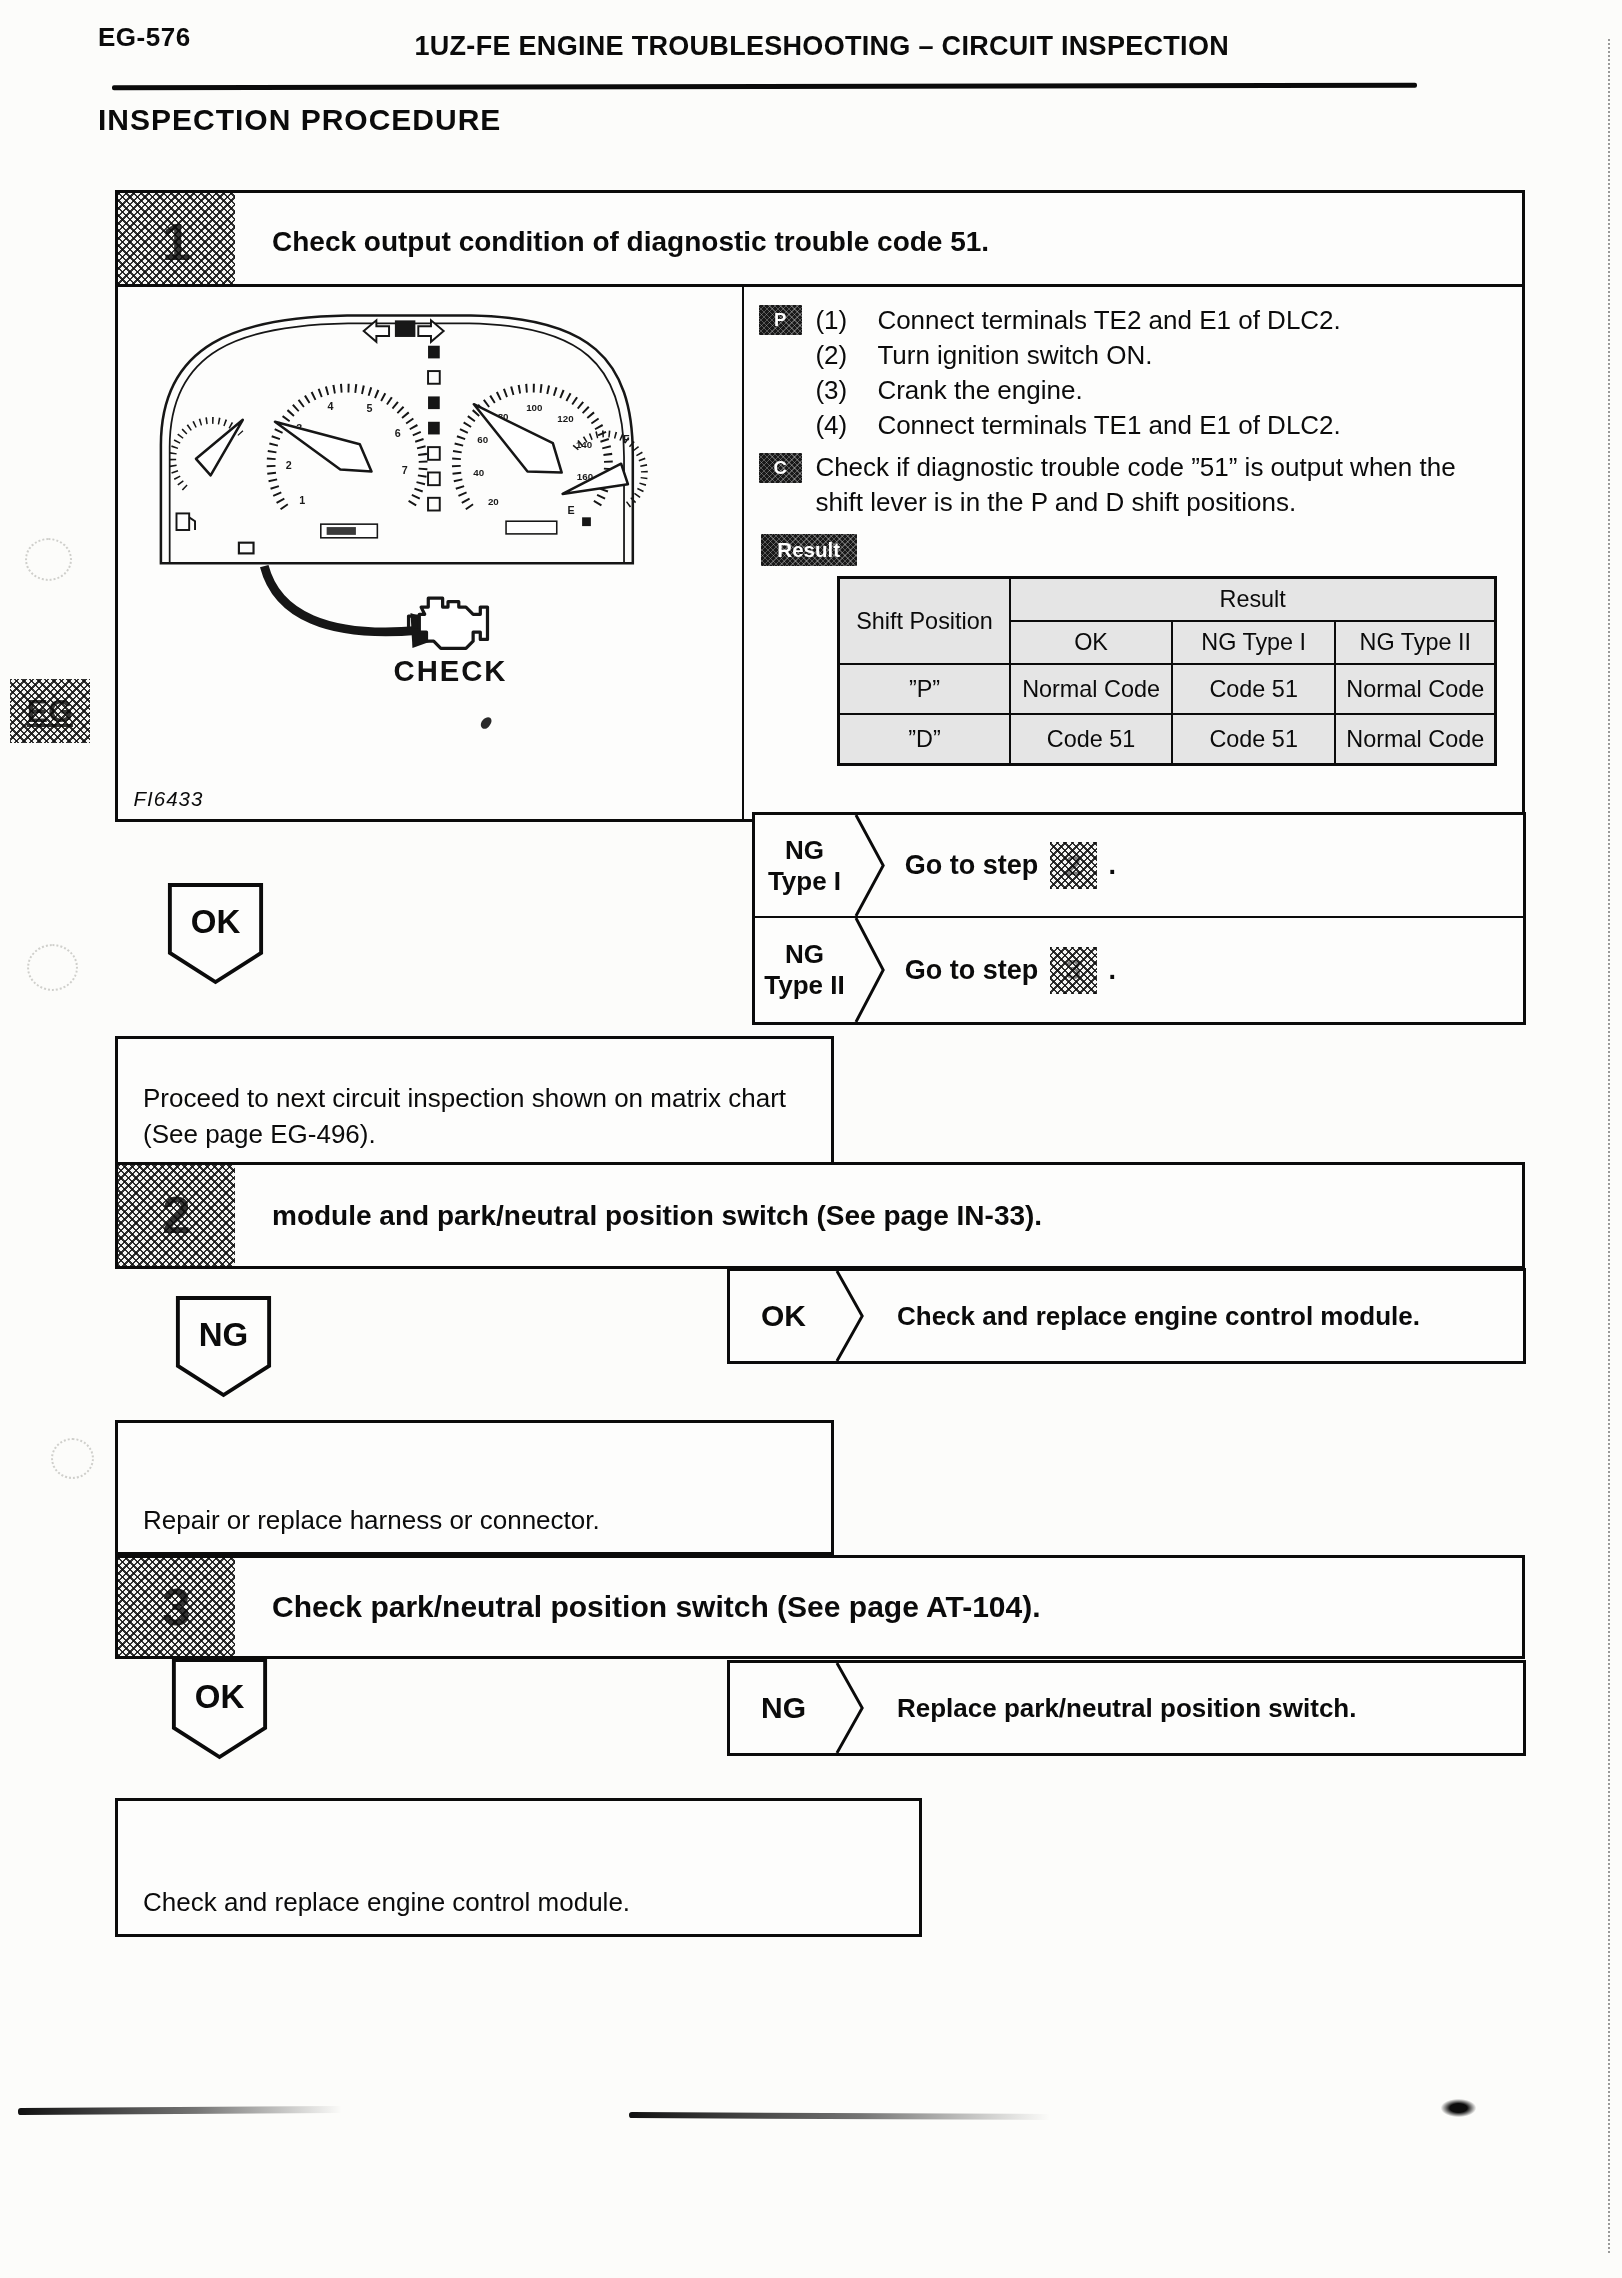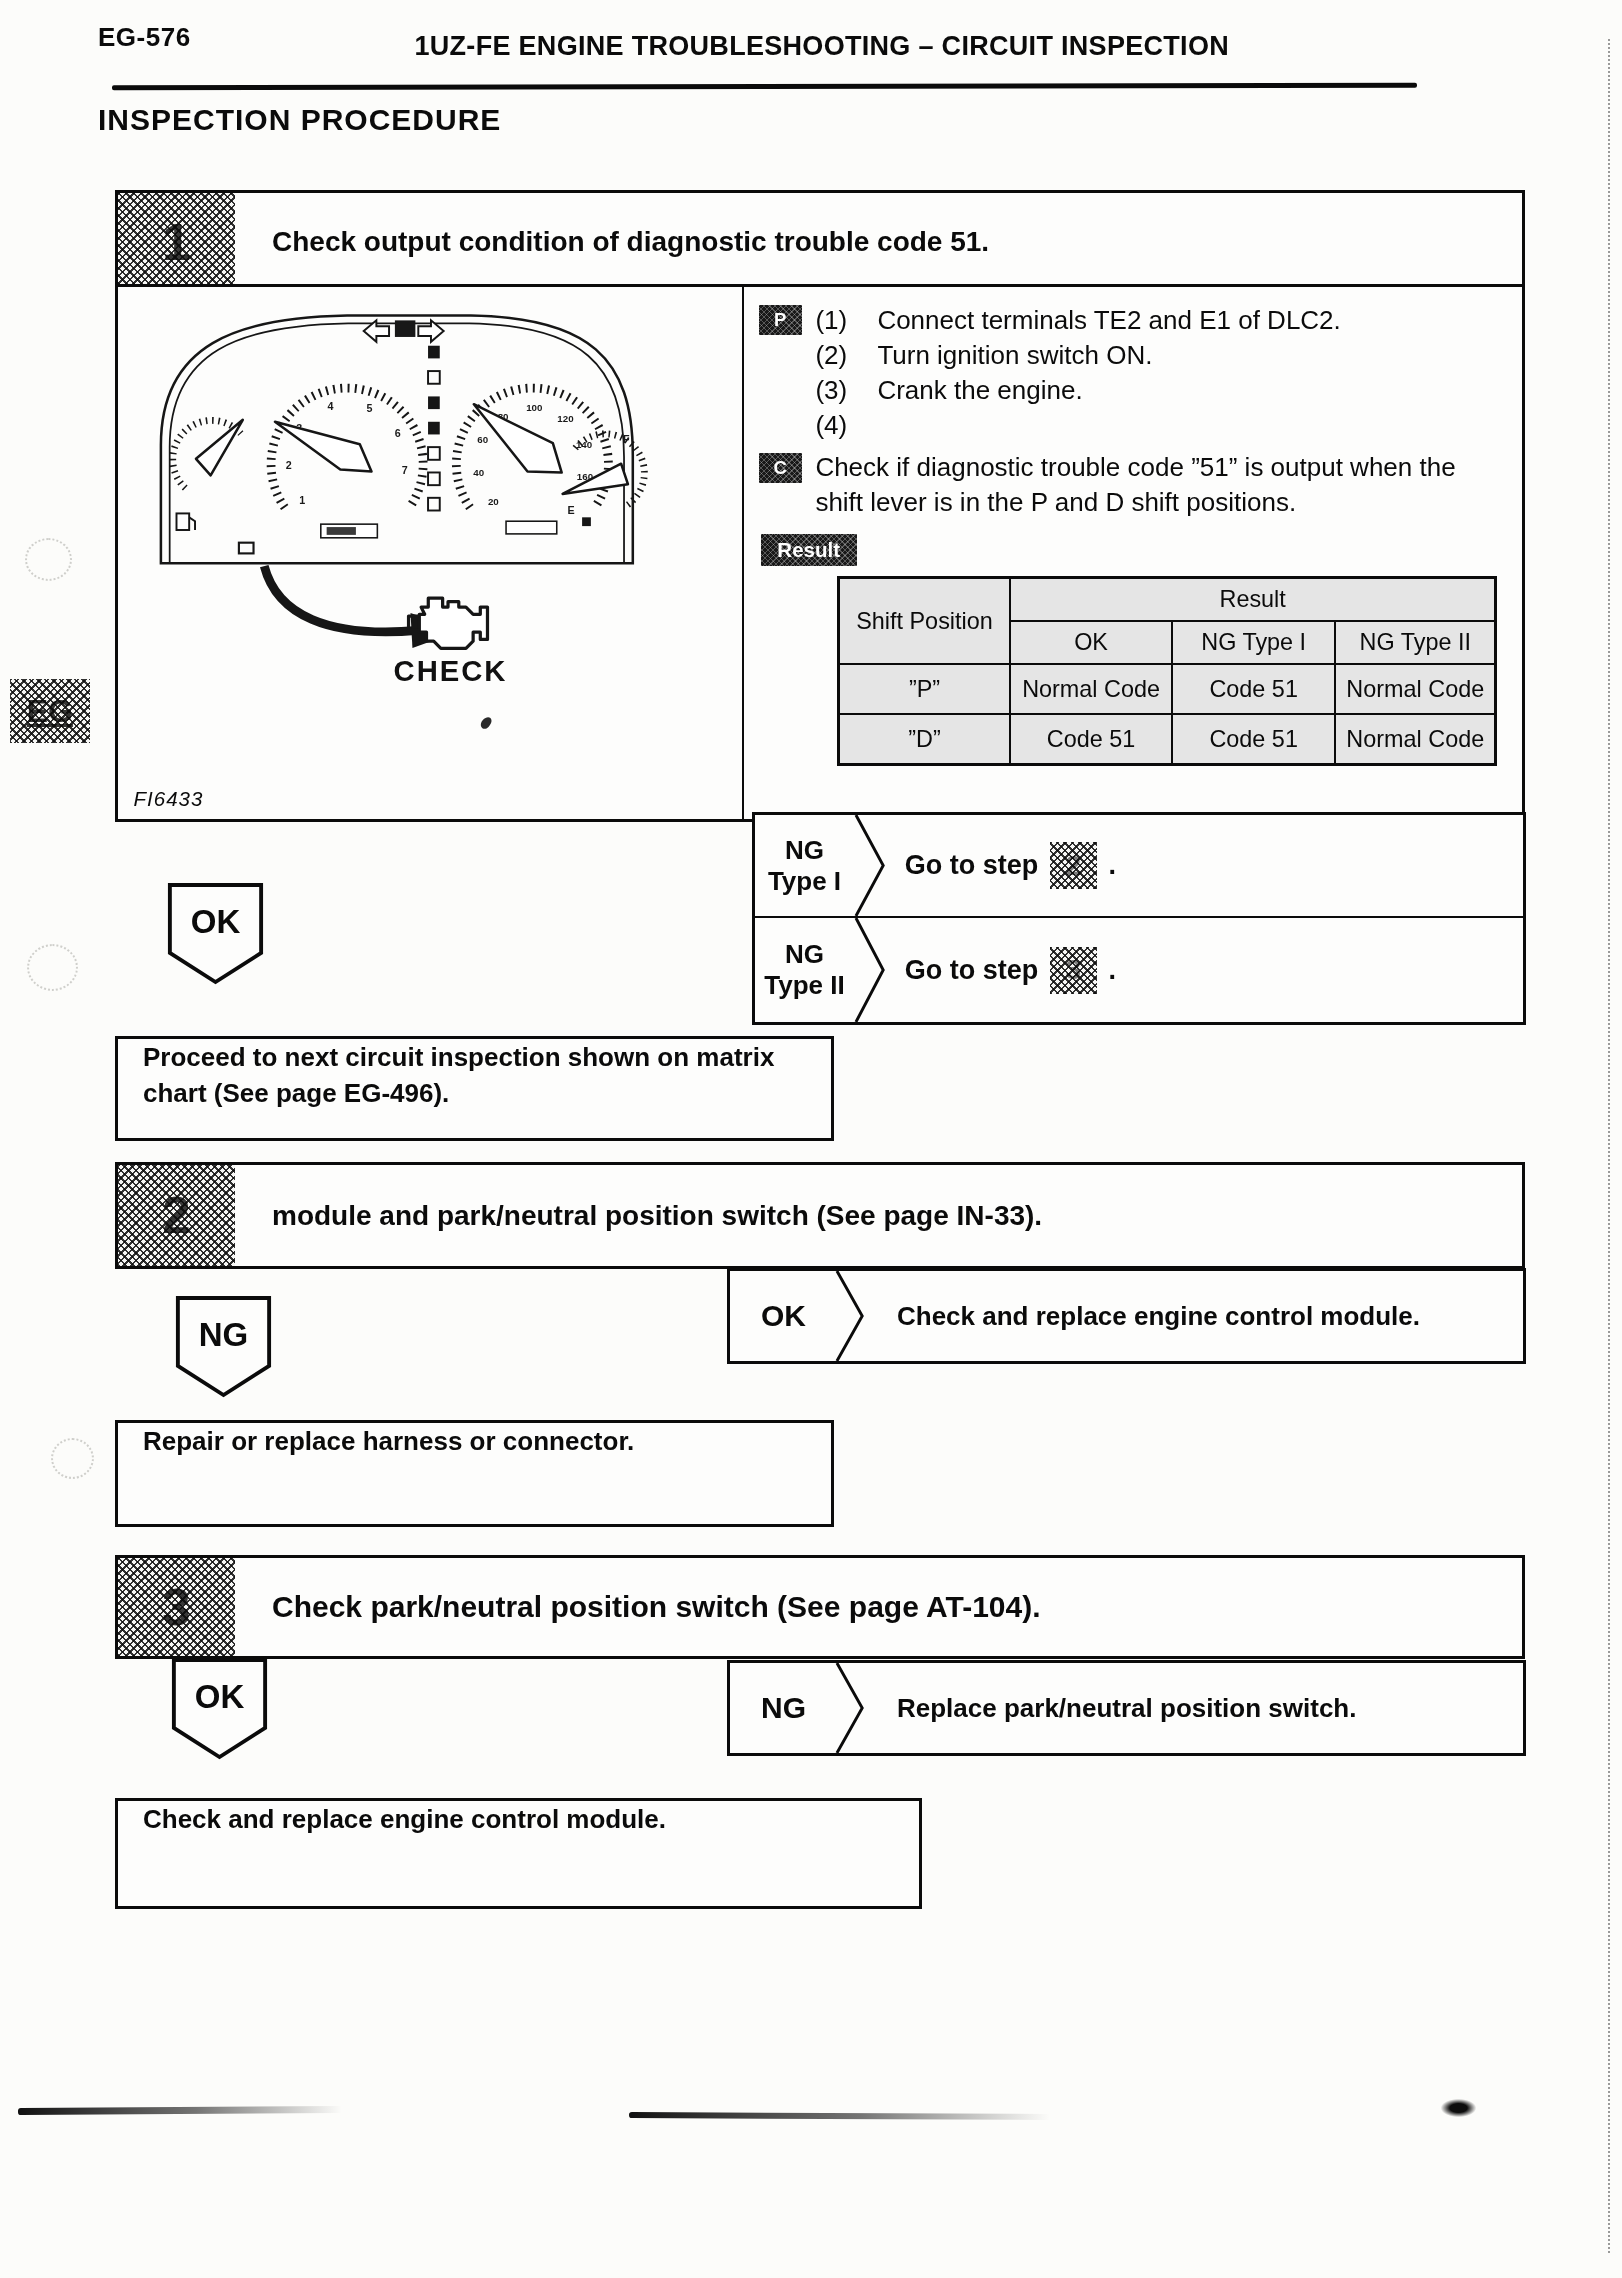--- a/index.html
+++ b/index.html
@@ -79,21 +79,21 @@
   .pointer{width:99px;height:105px;}
   .pointer svg{position:absolute;left:0;top:0;}
 
   
   .answer-row{border:3.4px solid #0b0b0b;background:#fdfdfc;display:flex;align-items:stretch;}
   .alabel{width:74px;flex:none;display:flex;align-items:center;padding-left:31px;font-size:30px;font-weight:bold;}
   .achev{width:35px;flex:none;height:100%;}
   .atext{flex:1;display:flex;align-items:center;padding-left:27px;font-size:26px;font-weight:bold;}
 
   
-  .note-box{border:3.4px solid #0b0b0b;background:#fdfdfc;display:flex;align-items:flex-start;padding:0 25px;font-size:26px;font-weight:bold;line-height:36px;}
+  .note-box{border:3.4px solid #0b0b0b;background:#fdfdfc;display:flex;align-items:flex-end;padding:14px 25px;font-size:26px;font-weight:normal;line-height:36px;}
 
   
   .smudge{background:linear-gradient(90deg, rgba(5,5,5,.95), rgba(5,5,5,.55) 55%, rgba(5,5,5,0));border-radius:2.9px;}
   .blob{background:radial-gradient(ellipse at center, rgba(0,0,0,.95) 35%, rgba(0,0,0,0) 72%);}
   .ghost-circle{border:2px dotted #9a9a94;border-radius:50%;opacity:.45;}
 </style>
 </head>
 <body>
 
 <div class="abs pagenum">EG-576</div>
@@ -219,20 +219,21 @@
         <div class="pitem">
             <span class="inum">(2)</span>
             <span>Turn ignition switch ON.</span>
           </div>
         <div class="pitem">
             <span class="inum">(3)</span>
             <span>Crank the engine.</span>
           </div>
         <div class="pitem">
             <span class="inum">(4)</span>
+            <span>Connect terminals TE1 and E1 of DLC2.</span>
           </div>
       </div>
     </div>
     <div class="proc" style="margin-top:5.9px;">
       <div class="mini-icon icon-dark">
           <span>C</span>
         </div>
       <div class="chktext">Check if diagnostic trouble code ”51” is output when the shift lever is in the P and D shift positions.</div>
     </div>
     <div class="result-label icon-dark">

